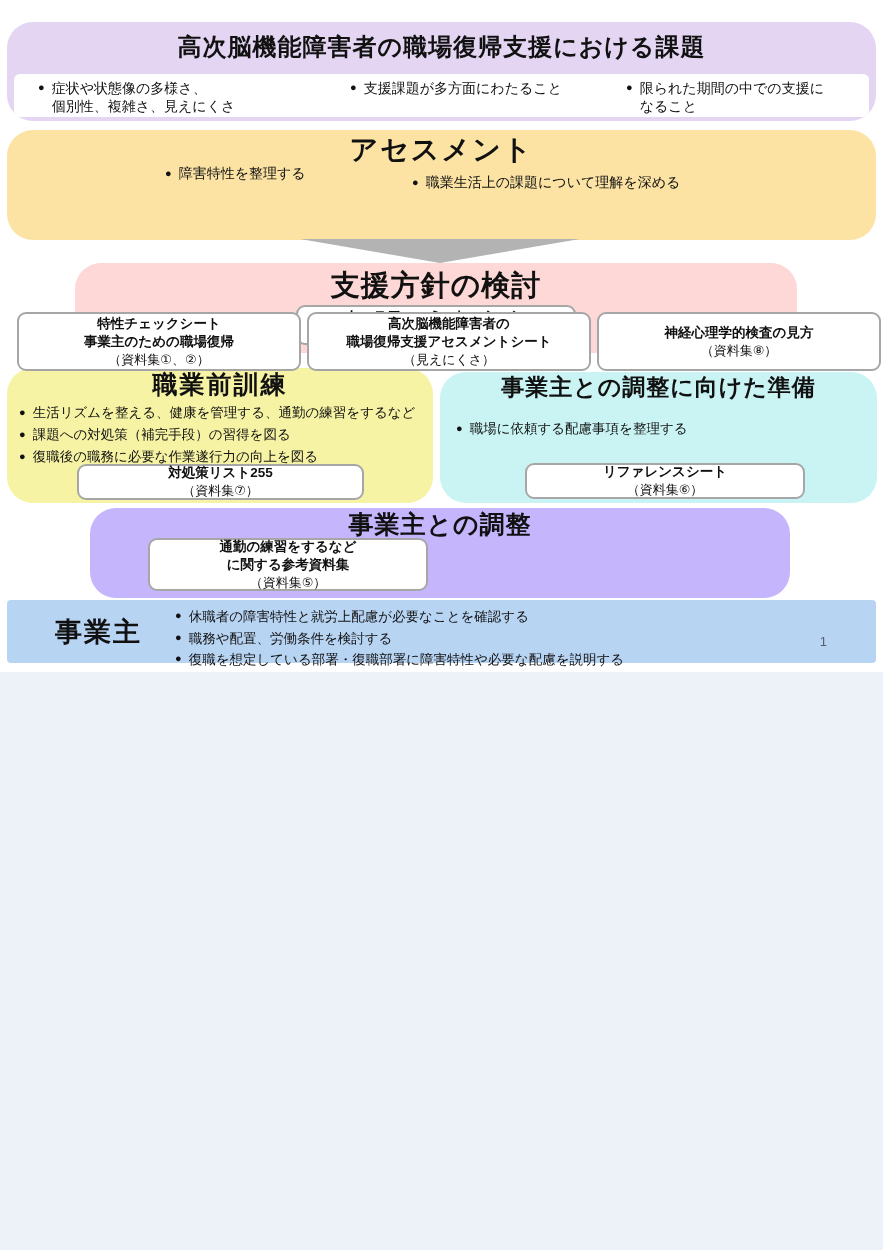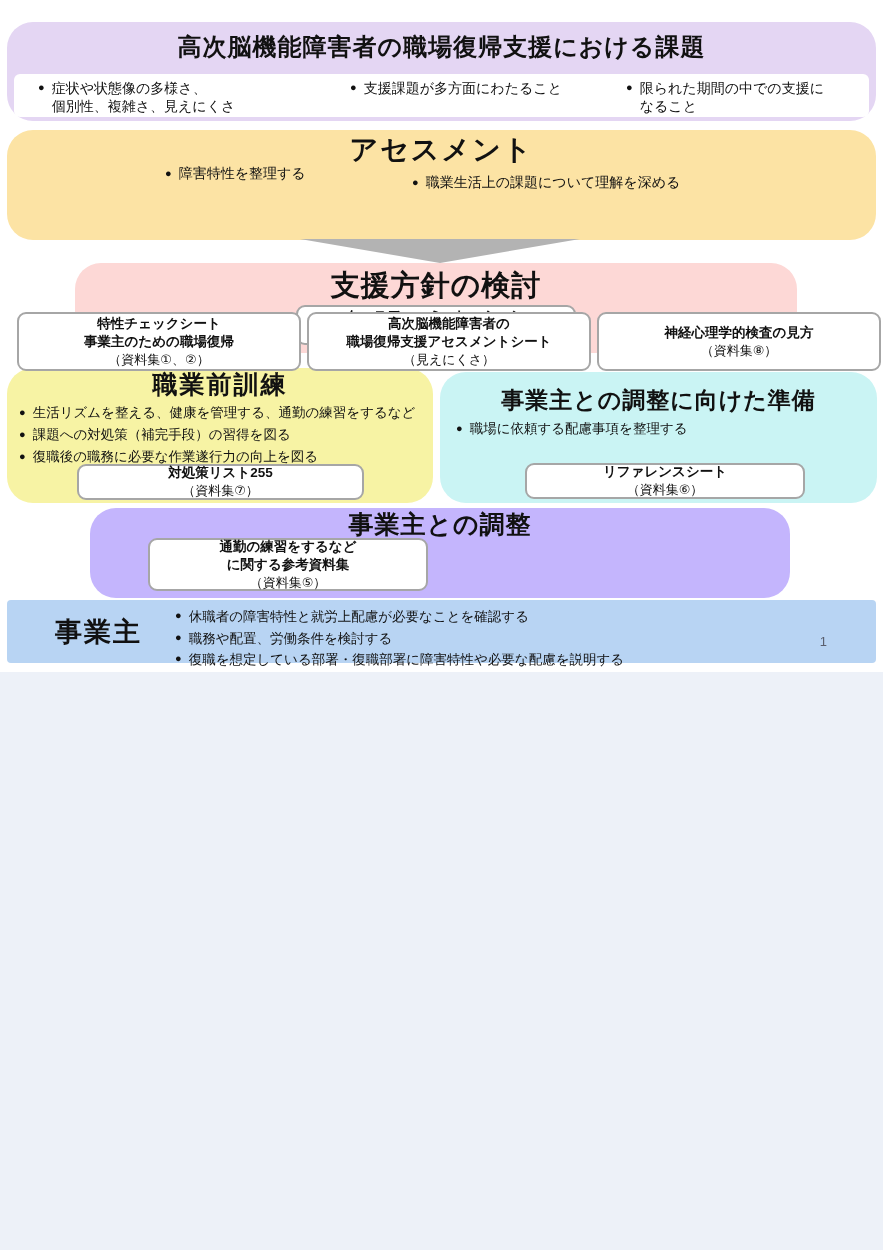--- a/index.html
+++ b/index.html
@@ -71,21 +71,21 @@
   
   .sec-training { left: 7px; top: 368px; width: 426px; height: 135px; background: #f7f3a4; z-index: 2; }
   .sec-training h2 { margin: 0; padding-top: 0; text-align: center; font-size: 25px; font-weight: bold; letter-spacing: 2px; }
   .blist { position: absolute; font-size: 13.5px; }
   .blist .b { display: flex; margin-bottom: 4px; }
   .training-list { left: 12px; top: 36px; }
   .card-training { left: 70px; top: 96px; width: 287px; height: 36px; }
 
   
   .sec-preparation { left: 440px; top: 372px; width: 437px; height: 131px; background: #caf4f4; z-index: 2; }
-  .sec-preparation h2 { margin: 0; padding-top: 13px; text-align: center; font-size: 23px; font-weight: bold; letter-spacing: 1px; }
+  .sec-preparation h2 { margin: 0; padding-top: 0; text-align: center; font-size: 23px; font-weight: bold; letter-spacing: 1px; }
   .prep-list { left: 16px; top: 48px; }
   .card-prep { left: 85px; top: 91px; width: 280px; height: 36px; }
 
   
   .sec-coordination { left: 90px; top: 508px; width: 700px; height: 90px; background: #c4b5fd; z-index: 2; }
   .sec-coordination h2 { margin: 0; padding-top: 0; text-align: center; font-size: 25px; font-weight: bold; letter-spacing: 1px; }
   .card-c1 { left: 58px; top: 30px; width: 280px; height: 53px; }
   .card-c2 { left: 378px; top: 30px; width: 280px; height: 53px; }
   .card-c2 .t { font-size: 12px; }
   .card-c2 .r { font-size: 12px; }

